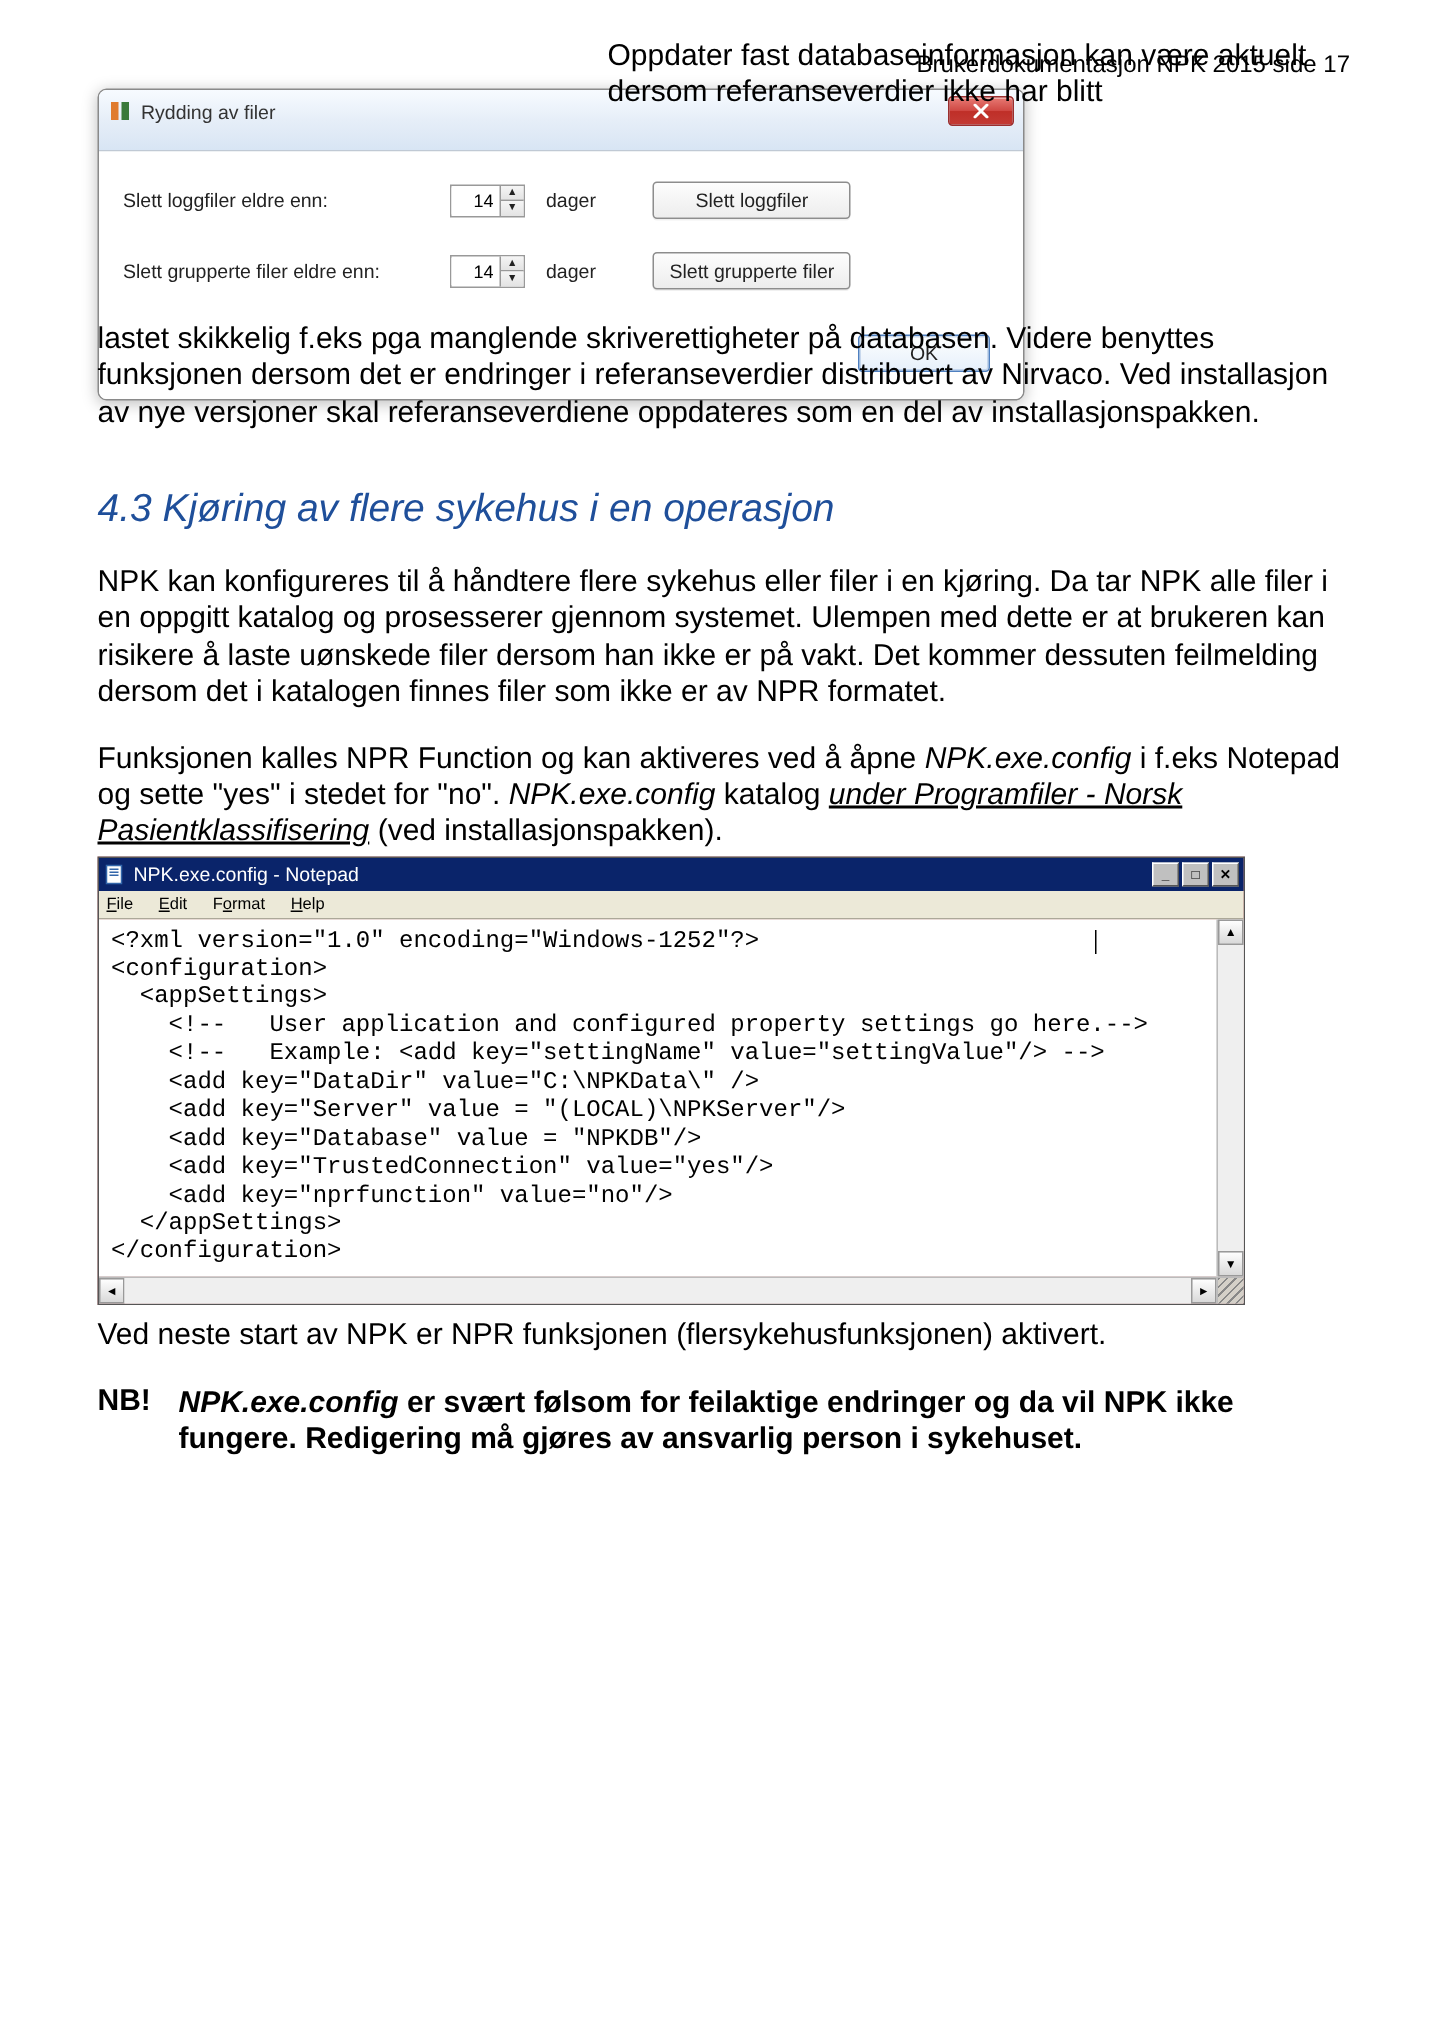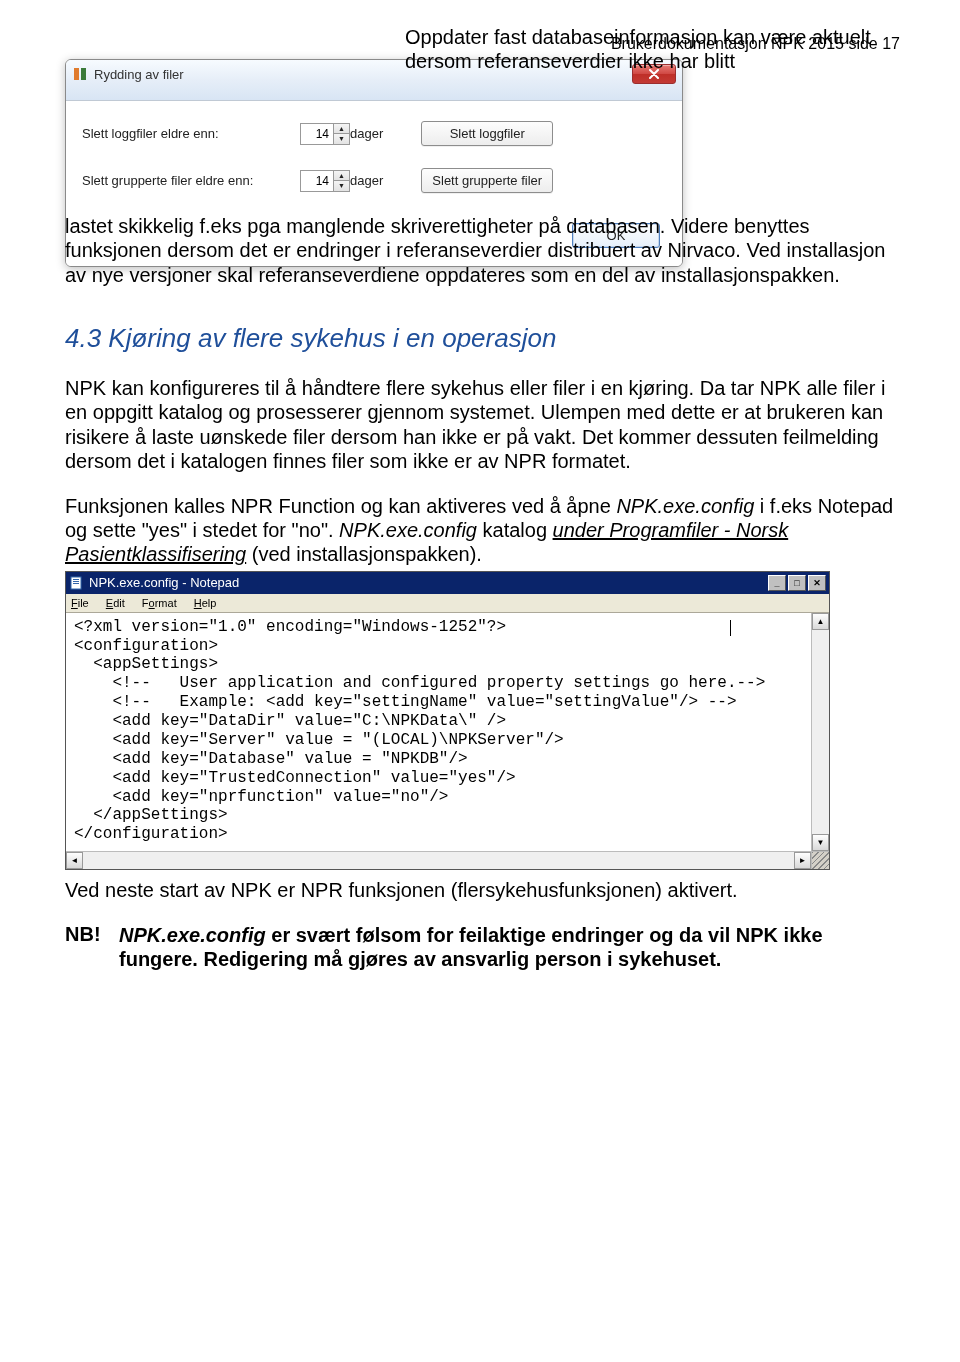--- a/index.html
+++ b/index.html
@@ -75,21 +75,21 @@
     display:flex; flex-direction:column; border-left:1px solid #999;
   }
   .spin .arrows div {
     width:15px; height:10px;
     background: linear-gradient(#f5f5f5,#e3e3e3);
     border-bottom:1px solid #999;
     display:flex; align-items:center; justify-content:center;
     font-size:7px; line-height:1;
   }
   .spin .arrows div:last-child { border-bottom:0; }
-  .unit { margin-left:0; }
+  .unit { margin-left:14px; }
   .row .wbtn { margin-left: 38px; }
   
   .winbtn {
     display:inline-block;
     min-width: 132px;
     padding: 4px 10px;
     text-align:center;
     font-size:13px;
     color:#222;
     border:1px solid #8d8d8d;

